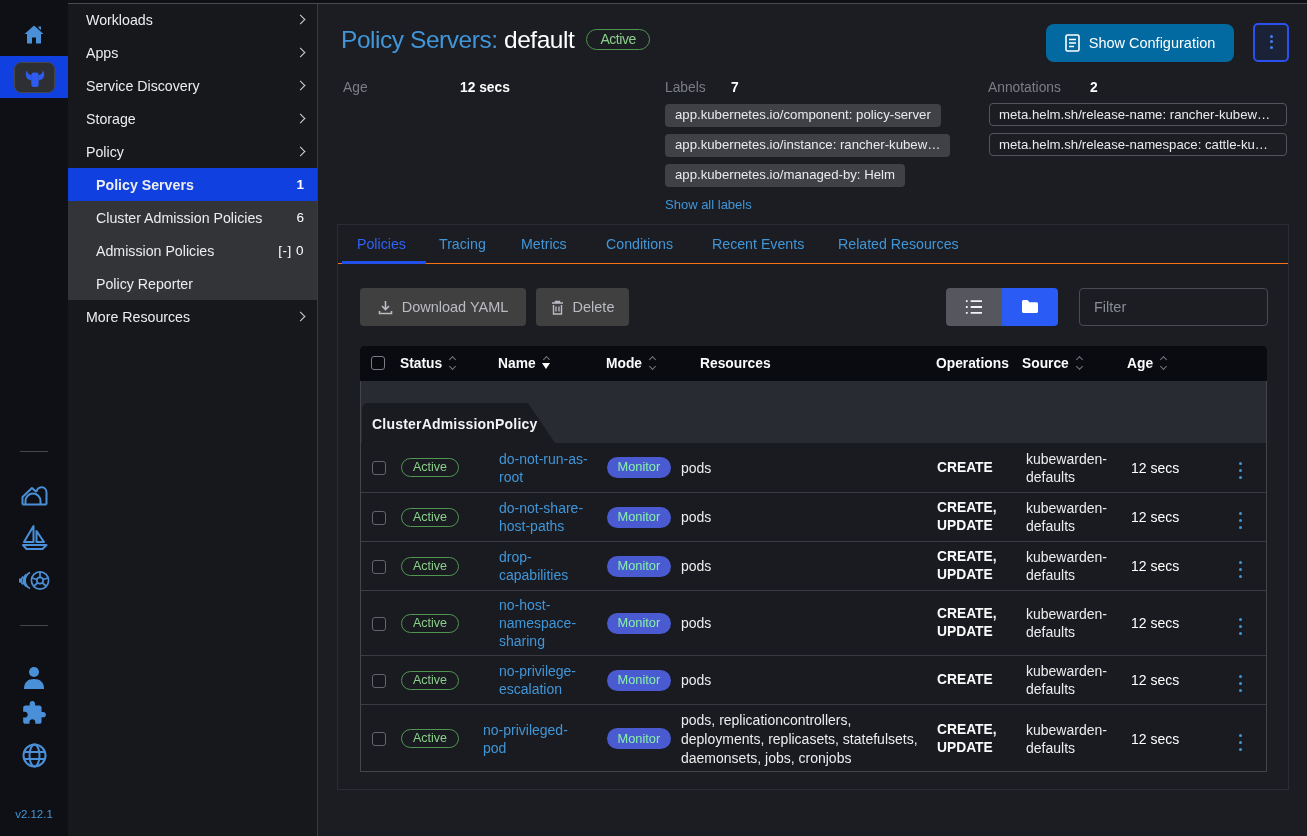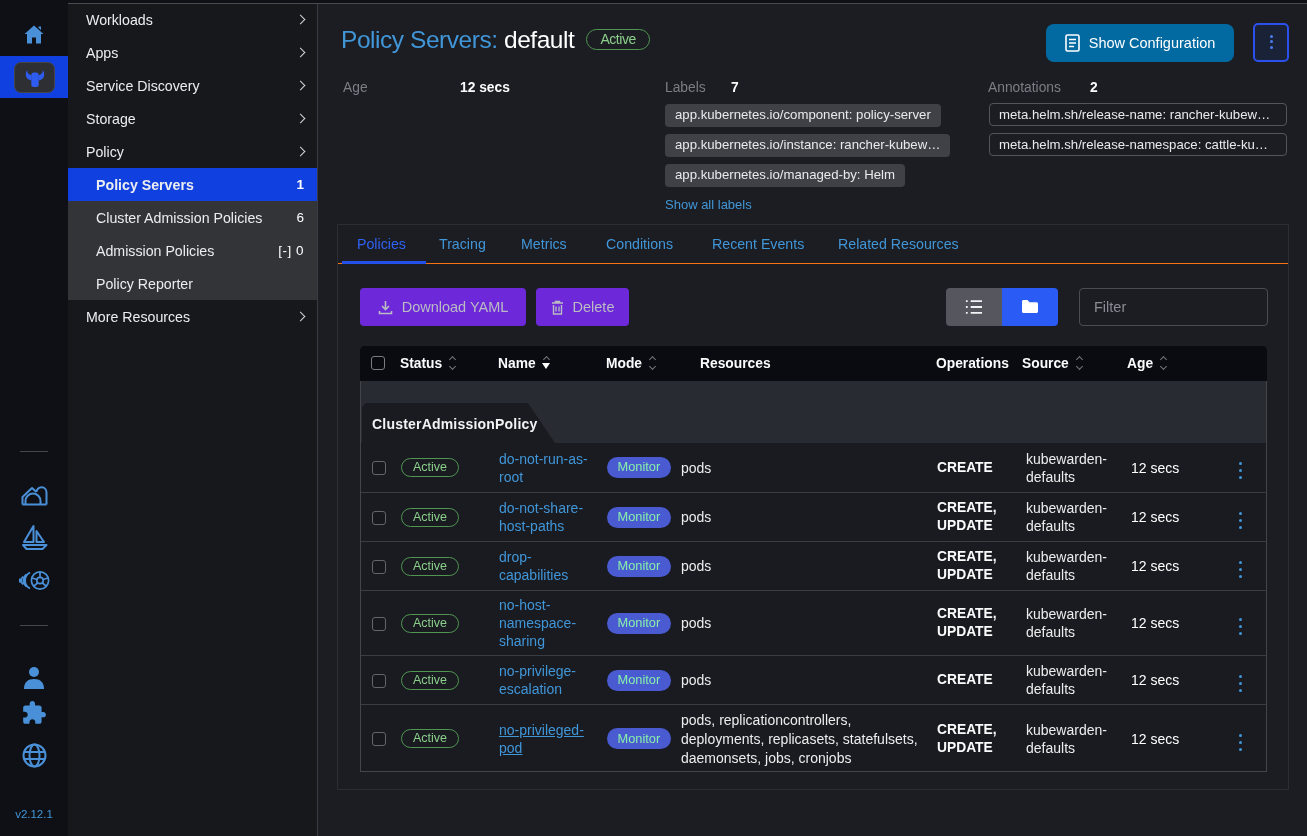--- a/index.html
+++ b/index.html
@@ -50,21 +50,21 @@
   .link { color:#4196d8; }
 
   
   #panel { position:absolute; left:337px; top:224px; width:952px; height:566px;
      border:1px solid #2b2d34; }
   .tabs { position:absolute; left:0; top:0; width:950px; height:39px; border-bottom:1px solid #f97316; }
   .tab { position:absolute; top:0; height:39px; line-height:38px; font-size:14.2px; color:#4196d8; }
   .tab.on { color:#2f62f5; }
   .tabline { position:absolute; left:4px; top:36px; width:84px; height:3px; background:#2350e8; }
 
-  .gbtn { position:absolute; top:63px; height:38px; background:#6d28d9; border-radius:4px; color:#bbbcc3;
+  .gbtn { position:absolute; top:63px; height:38px; background:#404040; border-radius:4px; color:#bbbcc3;
      font-size:14.5px; display:flex; align-items:center; justify-content:center; gap:9px; }
   .seg { position:absolute; left:608px; top:63px; width:112px; height:38px; border-radius:4px; overflow:hidden;}
   .seg .s1 { position:absolute; left:0; top:0; width:56px; height:38px; background:#55565e; }
   .seg .s2 { position:absolute; left:56px; top:0; width:56px; height:38px; background:#2a5bf5; }
   .filter { position:absolute; left:741px; top:63px; width:189px; height:38px; border:1px solid #4a4c54;
      border-radius:4px; color:#8a8c93; font-size:14.5px; line-height:36px; padding-left:14px; }
 
   
   #tbl { position:absolute; left:360px; top:346px; width:907px; height:426px; background:#191b21; border-radius:4px 4px 0 0;
      border:1px solid #43454b; border-top:none; }
@@ -335,21 +335,21 @@
     <div class="cell age" style="left:770px; top:50%; transform:translateY(-50%);">12 secs</div>
     <div class="cell rdots" style="left:878px; top:15.5px;">
           <i></i>
           <i></i>
           <i></i>
         </div>
       </div>
       <div class="trow" style="top: 358px; height: 68px;">
     <div class="cell cb" style="left:11px; top:27px;"></div>
     <div class="cell" style="left:40px; top:23px;"><span class="pill-act">Active</span></div>
-    <div class="cell nm" style="left:138px; top:50%; transform:translateY(-50%);text-decoration:underline;">no-privileged-<br>pod</div>
+    <div class="cell nm" style="left:122px; top:50%; transform:translateY(-50%);">no-privileged-<br>pod</div>
     <div class="cell" style="left:246px; top:23px;"><span class="pill-mon">Monitor</span></div>
     <div class="cell res" style="left:320px; top:50%; transform:translateY(-50%);">pods, replicationcontrollers,<br>deployments, replicasets, statefulsets,<br>daemonsets, jobs, cronjobs</div>
     <div class="cell ops" style="left:576px; top:50%; transform:translateY(-50%);">CREATE,<br>UPDATE</div>
     <div class="cell src" style="left:665px; top:50%; transform:translateY(-50%);">kubewarden-<br>defaults</div>
     <div class="cell age" style="left:770px; top:50%; transform:translateY(-50%);">12 secs</div>
     <div class="cell rdots" style="left:878px; top:25px;">
           <i></i>
           <i></i>
           <i></i>
         </div>

